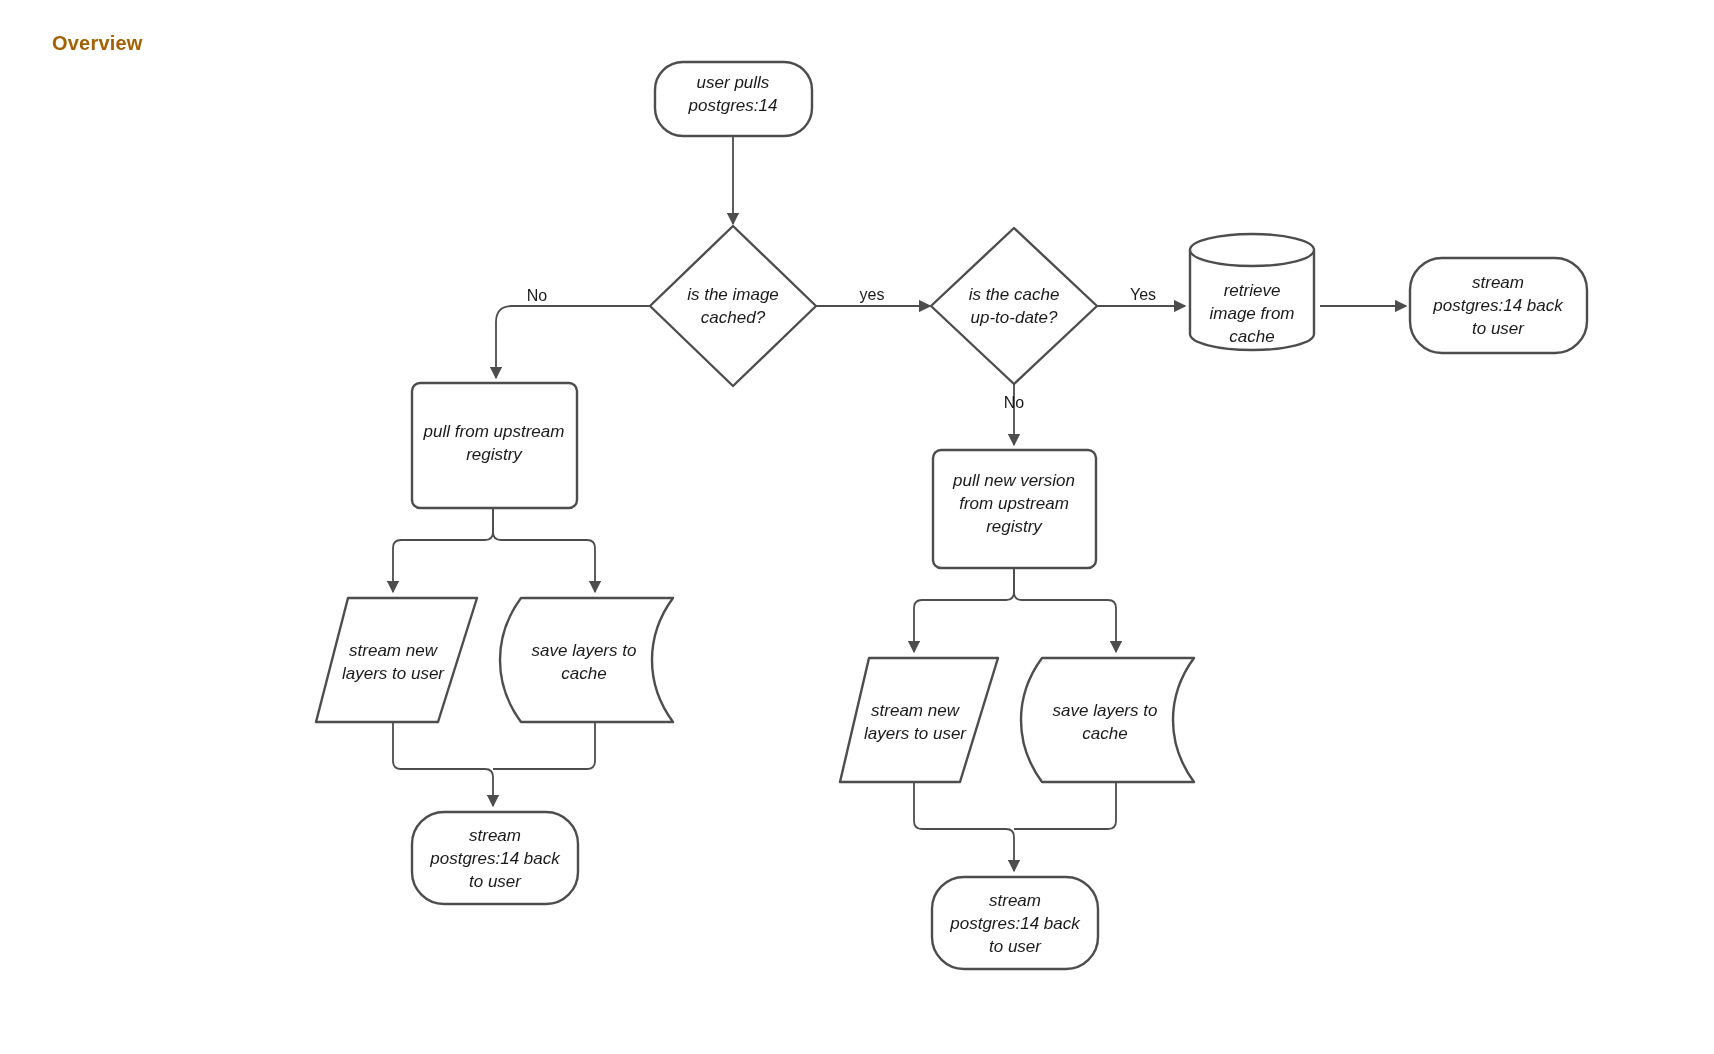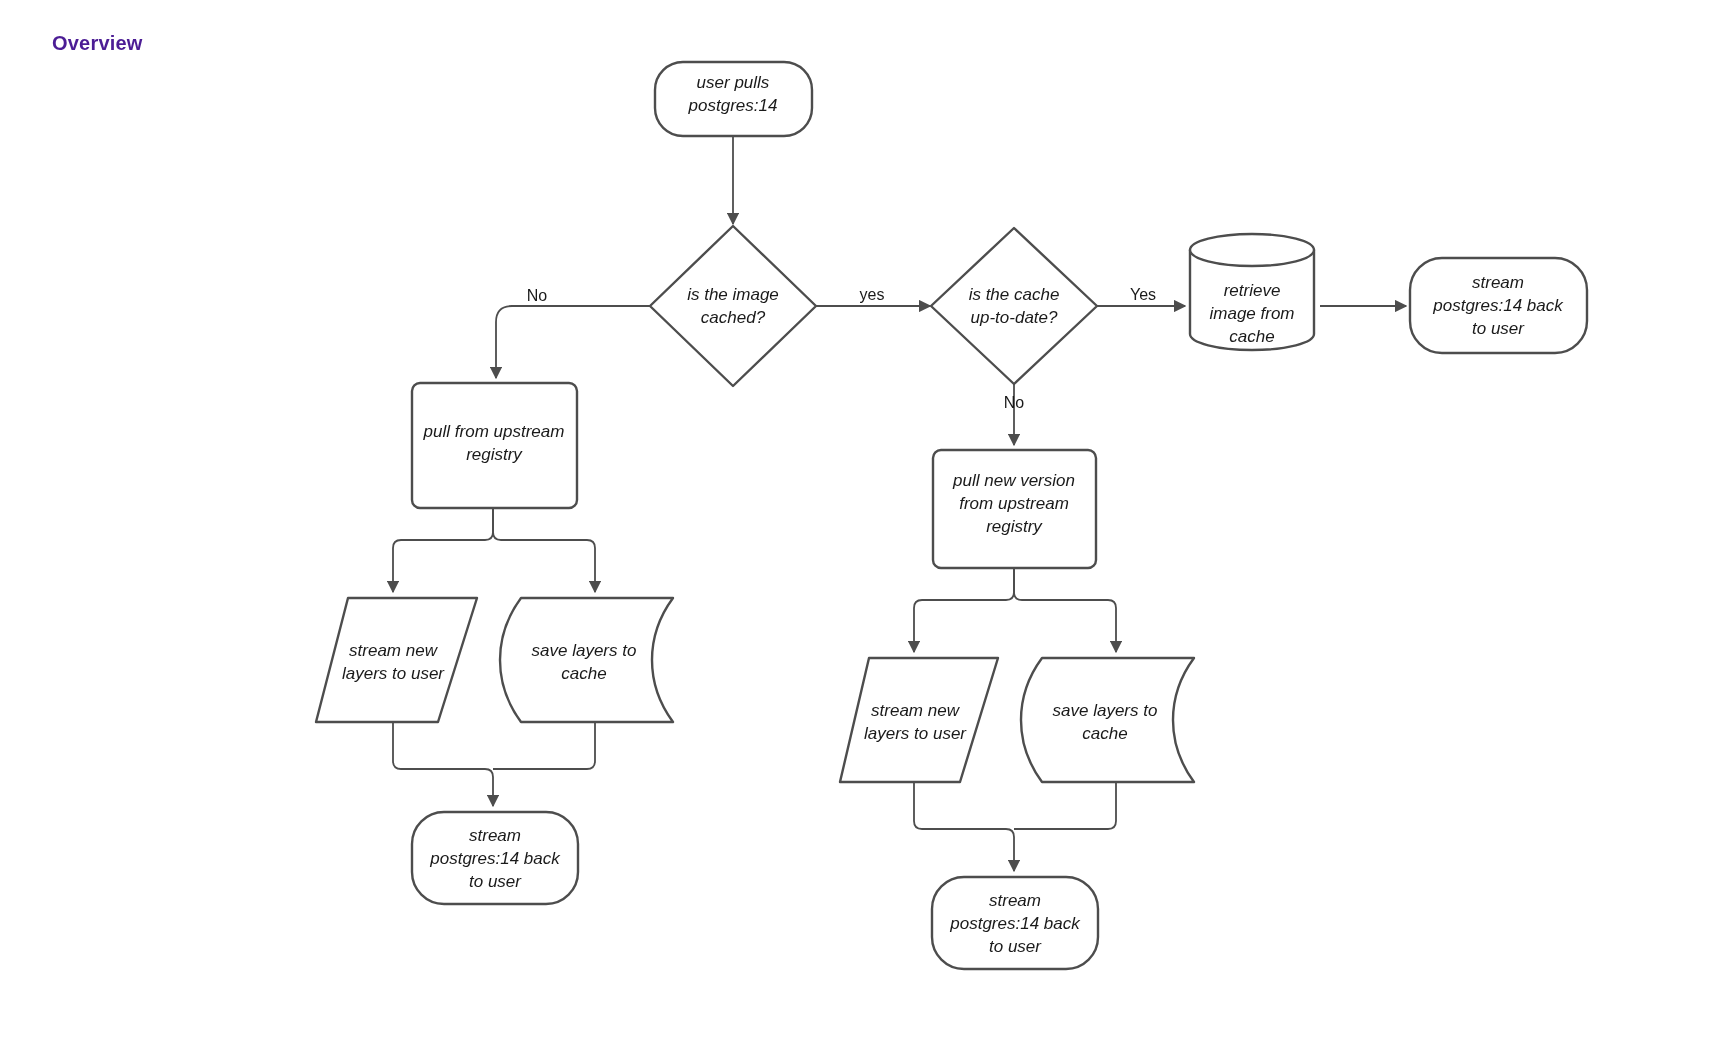--- a/index.html
+++ b/index.html
@@ -13,21 +13,21 @@
     position: relative;
     font-family: "Liberation Sans", sans-serif;
     overflow: hidden;
   }
   #page-title {
     position: absolute;
     left: 52px;
     top: 32px;
     font-size: 20px;
     font-weight: bold;
-    color: #4c1d95;
+    color: #a16207;
     letter-spacing: 0.2px;
   }
   #canvas {
     position: absolute;
     left: 0;
     top: 0;
     width: 1714px;
     height: 1054px;
   }
   .node-text {

